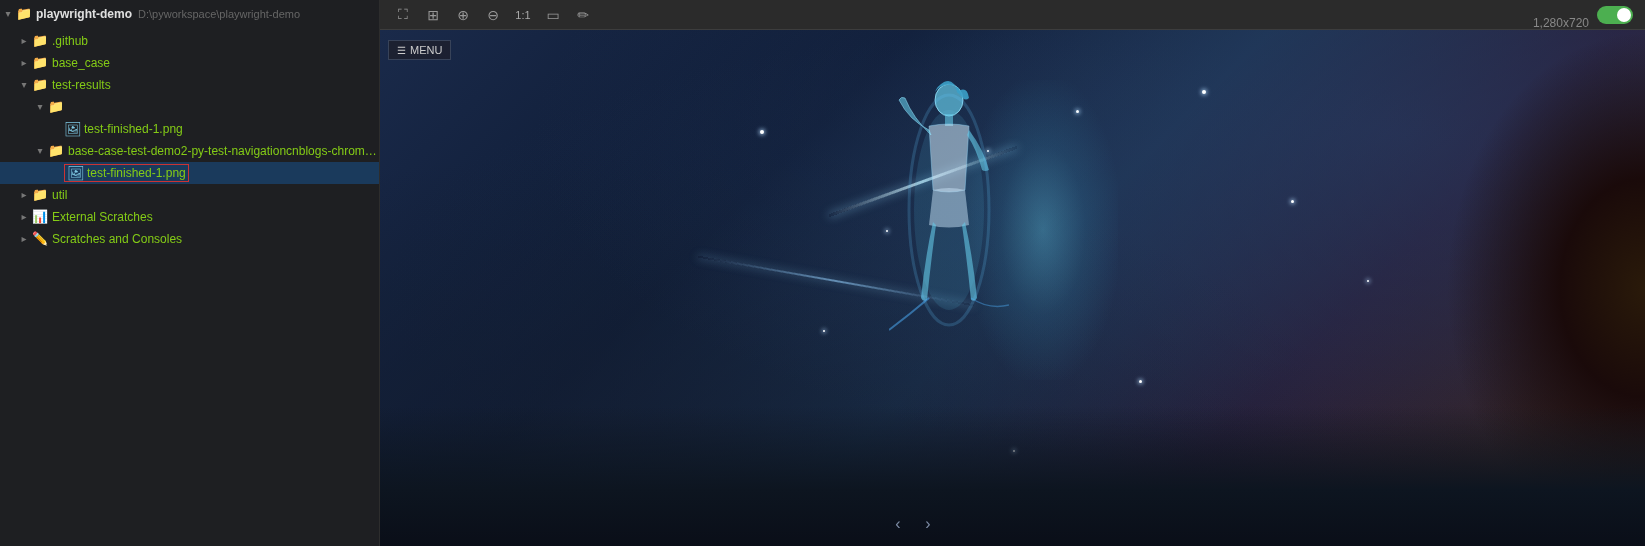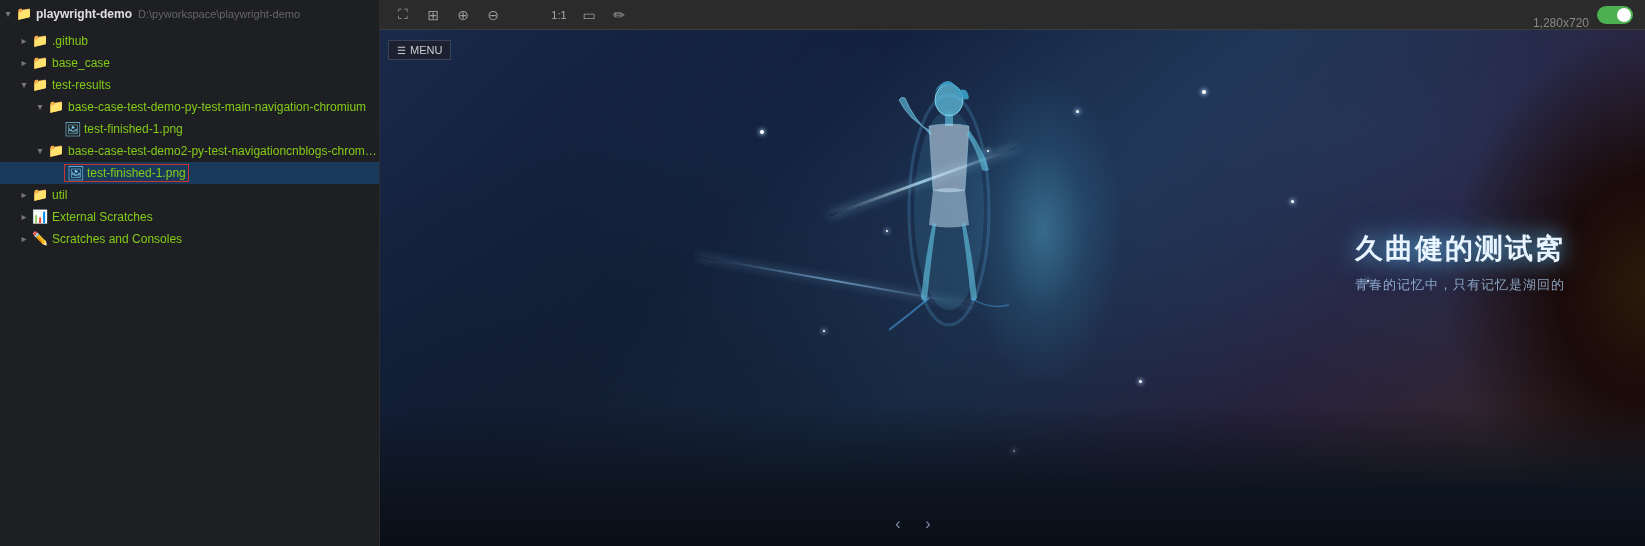--- a/index.html
+++ b/index.html
@@ -367,21 +367,20 @@
       <span class="indent" style="width:16px;"></span>
       <span class="arrow open"></span>
       <span class="file-icon folder-icon">📁</span>
       <span class="item-label">test-results</span>
     </div>
 
     <div class="tree-item">
       <span class="indent" style="width:32px;"></span>
       <span class="arrow open"></span>
       <span class="file-icon folder-icon">📁</span>
-      <span class="item-label">base-case-test-demo-py-test-main-navigation-chromium</span>
     </div>
 
     <div class="tree-item">
       <span class="indent" style="width:48px;"></span>
       <span class="arrow empty"></span>
       <span class="file-icon png-icon" style="color:#7ec8e3;font-size:14px;">🖼</span>
       <span class="item-label">test-finished-1.png</span>
     </div>
 
     <div class="tree-item">
@@ -424,21 +423,21 @@
 </div>
 
 <div class="content-area">
 
   <div class="image-toolbar">
     <div class="toolbar-left">
       <span class="toolbar-icon" title="Expand">⛶</span>
       <span class="toolbar-icon" title="Grid">⊞</span>
       <span class="toolbar-icon" title="Zoom In">⊕</span>
       <span class="toolbar-icon" title="Zoom Out">⊖</span>
-      <span class="toolbar-icon" style="font-size:11px;color:#aaa;margin-left:36px;">1:1</span>
+      <span class="toolbar-icon" style="font-size:11px;color:#aaa;">1:1</span>
       <span class="toolbar-icon" title="Fit">▭</span>
       <span class="toolbar-icon" title="Draw">✏</span>
     </div>
     <div class="toolbar-right">
       <span class="resolution-text">1,280x720</span>
       <div class="toggle-switch"></div>
     </div>
   </div>
 
   <div class="image-preview">
@@ -492,22 +491,18 @@
         <path d="M82,228 Q100,240 120,235" stroke="rgba(80,180,255,0.4)" stroke-width="1.5" fill="none"></path>
       </svg>
 
       <div class="ground-silhouette"></div>
 
       <div class="menu-button">
         <span style="font-size:10px;">☰</span>
         <span>MENU</span>
       </div>
 
-      <div class="overlay-text">
-        <div class="main-title">久曲健的测试窝</div>
-        <div class="sub-title">青春的记忆中，只有记忆是湖回的</div>
-      </div>
 
       <div class="nav-arrow left">‹</div>
       <div class="nav-arrow right">›</div>
     </div>
   </div>
 </div>
 
 </body></html>

